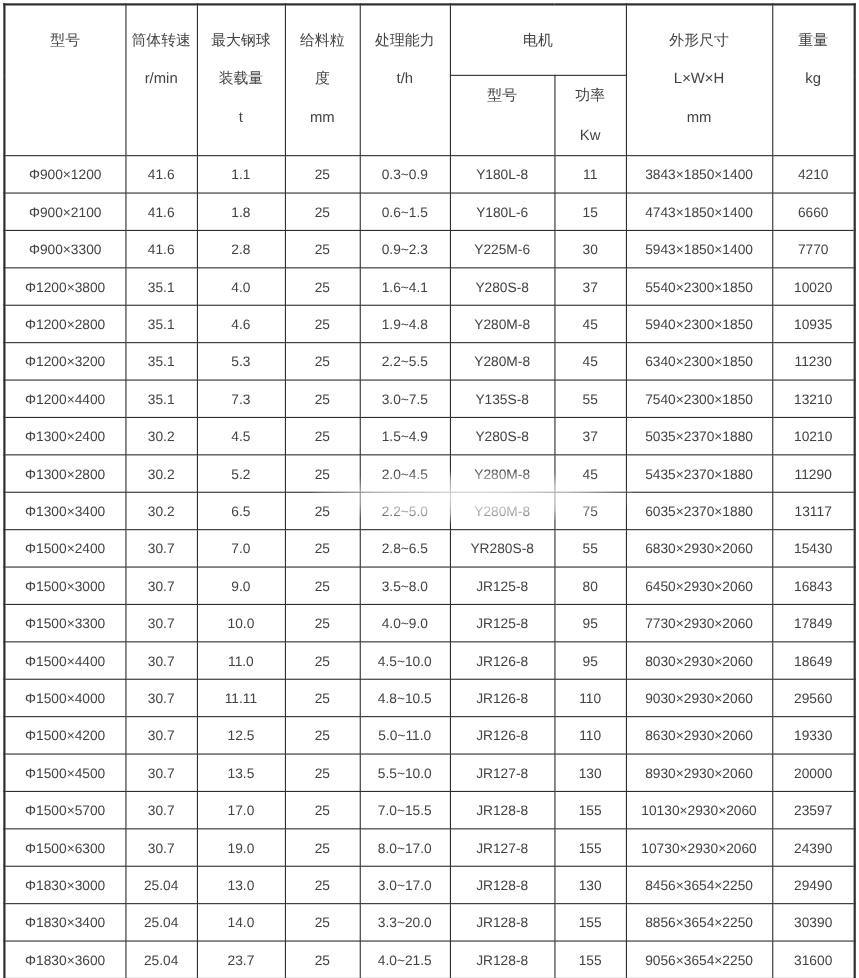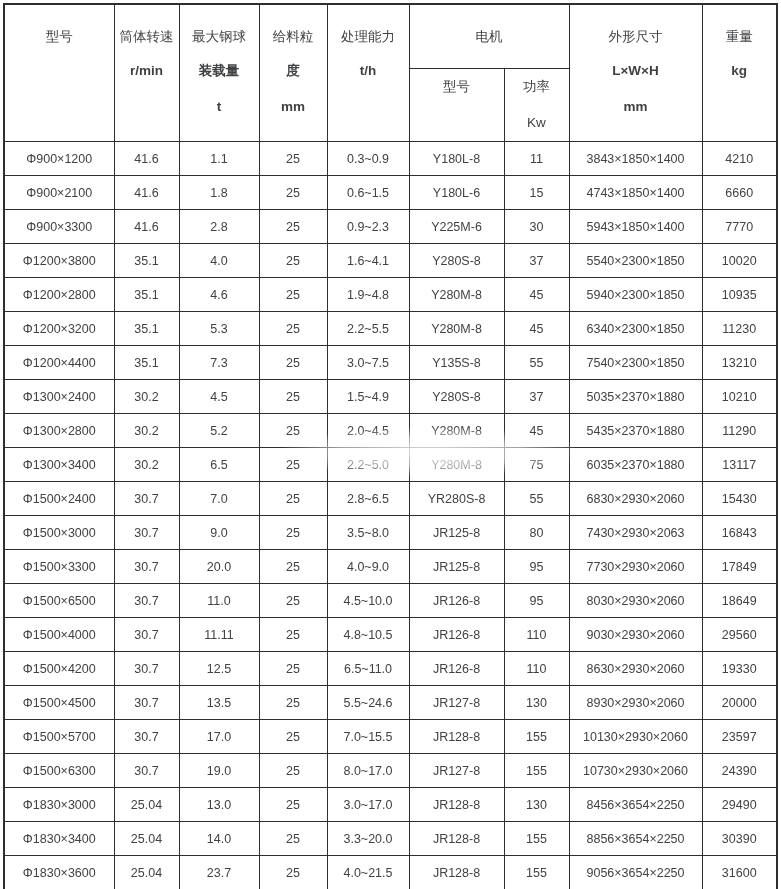--- a/index.html
+++ b/index.html
@@ -41,21 +41,21 @@
   .hline{
     display:block;
     height:36px;line-height:36px;
     text-align:center;
   }
   .hl{
     background:#e9e9e9;
     margin:3px 6px 0 6px;
   }
   .hl .hline{height:33px;line-height:33px;}
-  .hl .hline + .hline{height:36px;line-height:36px;font-weight:bold;}
+  .hl .hline + .hline{height:36px;line-height:36px;}
   .watermark{
     position:absolute;
     left:285px;top:428px;
     width:290px;height:48px;
     background:radial-gradient(ellipse at center, rgba(255,255,255,0.85) 0%, rgba(255,255,255,0.55) 45%, rgba(255,255,255,0) 75%);
     pointer-events:none;
   }
 </style>
 </head>
 <body>
@@ -262,36 +262,36 @@
           <td>15430</td>
         </tr>
         <tr>
           <td>Φ1500×3000</td>
           <td>30.7</td>
           <td>9.0</td>
           <td>25</td>
           <td>3.5~8.0</td>
           <td>JR125-8</td>
           <td>80</td>
-          <td>7430×2930×2063</td>
+          <td>6450×2930×2060</td>
           <td>16843</td>
         </tr>
         <tr>
           <td>Φ1500×3300</td>
           <td>30.7</td>
-          <td>20.0</td>
+          <td>10.0</td>
           <td>25</td>
           <td>4.0~9.0</td>
           <td>JR125-8</td>
           <td>95</td>
           <td>7730×2930×2060</td>
           <td>17849</td>
         </tr>
         <tr>
-          <td>Φ1500×6500</td>
+          <td>Φ1500×4400</td>
           <td>30.7</td>
           <td>11.0</td>
           <td>25</td>
           <td>4.5~10.0</td>
           <td>JR126-8</td>
           <td>95</td>
           <td>8030×2930×2060</td>
           <td>18649</td>
         </tr>
         <tr>
@@ -303,32 +303,32 @@
           <td>JR126-8</td>
           <td>110</td>
           <td>9030×2930×2060</td>
           <td>29560</td>
         </tr>
         <tr>
           <td>Φ1500×4200</td>
           <td>30.7</td>
           <td>12.5</td>
           <td>25</td>
-          <td>6.5~11.0</td>
+          <td>5.0~11.0</td>
           <td>JR126-8</td>
           <td>110</td>
           <td>8630×2930×2060</td>
           <td>19330</td>
         </tr>
         <tr>
           <td>Φ1500×4500</td>
           <td>30.7</td>
           <td>13.5</td>
           <td>25</td>
-          <td>5.5~24.6</td>
+          <td>5.5~10.0</td>
           <td>JR127-8</td>
           <td>130</td>
           <td>8930×2930×2060</td>
           <td>20000</td>
         </tr>
         <tr>
           <td>Φ1500×5700</td>
           <td>30.7</td>
           <td>17.0</td>
           <td>25</td>

